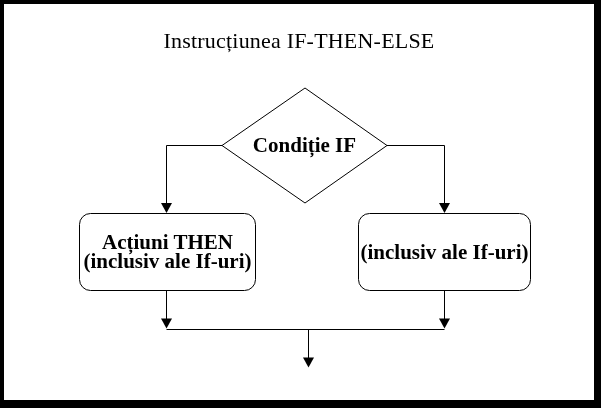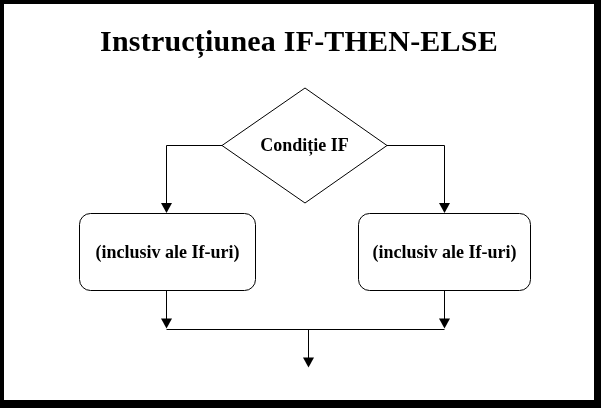--- a/index.html
+++ b/index.html
@@ -33,34 +33,34 @@
     position: absolute;
     left: 0;
     top: 0;
   }
   .title {
     position: absolute;
     left: 0;
     top: 23px;
     width: 100%;
     text-align: center;
-    font-size: 30px;
+    font-size: 22px;
     line-height: 28px;
-    font-weight: bold;
+    font-weight: normal;
     color: #000000;
     letter-spacing: 0.2px;
   }
   .node-label {
     position: absolute;
     display: flex;
     flex-direction: column;
     align-items: center;
     justify-content: center;
     text-align: center;
-    font-size: 18px;
+    font-size: 21px;
     line-height: 19px;
     font-weight: bold;
     color: #000000;
   }
   .condition-label { left: 218px; top: 84px; width: 165px; height: 115px; }
   .then-label      { left: 75px;  top: 209px; width: 177px; height: 78px; }
   .else-label      { left: 354px; top: 209px; width: 173px; height: 78px; }
 </style>
 </head>
 <body>
@@ -96,20 +96,21 @@
 
     <div class="title">
       <div>Instrucțiunea IF-THEN-ELSE</div>
     </div>
 
     <div class="node-label condition-label">
       <div>Condiție IF</div>
     </div>
 
     <div class="node-label then-label">
+      <div>Acțiuni THEN</div>
       <div>(inclusiv ale If-uri)</div>
     </div>
 
     <div class="node-label else-label">
       <div>(inclusiv ale If-uri)</div>
     </div>
 
   </div>
 </div>
 

